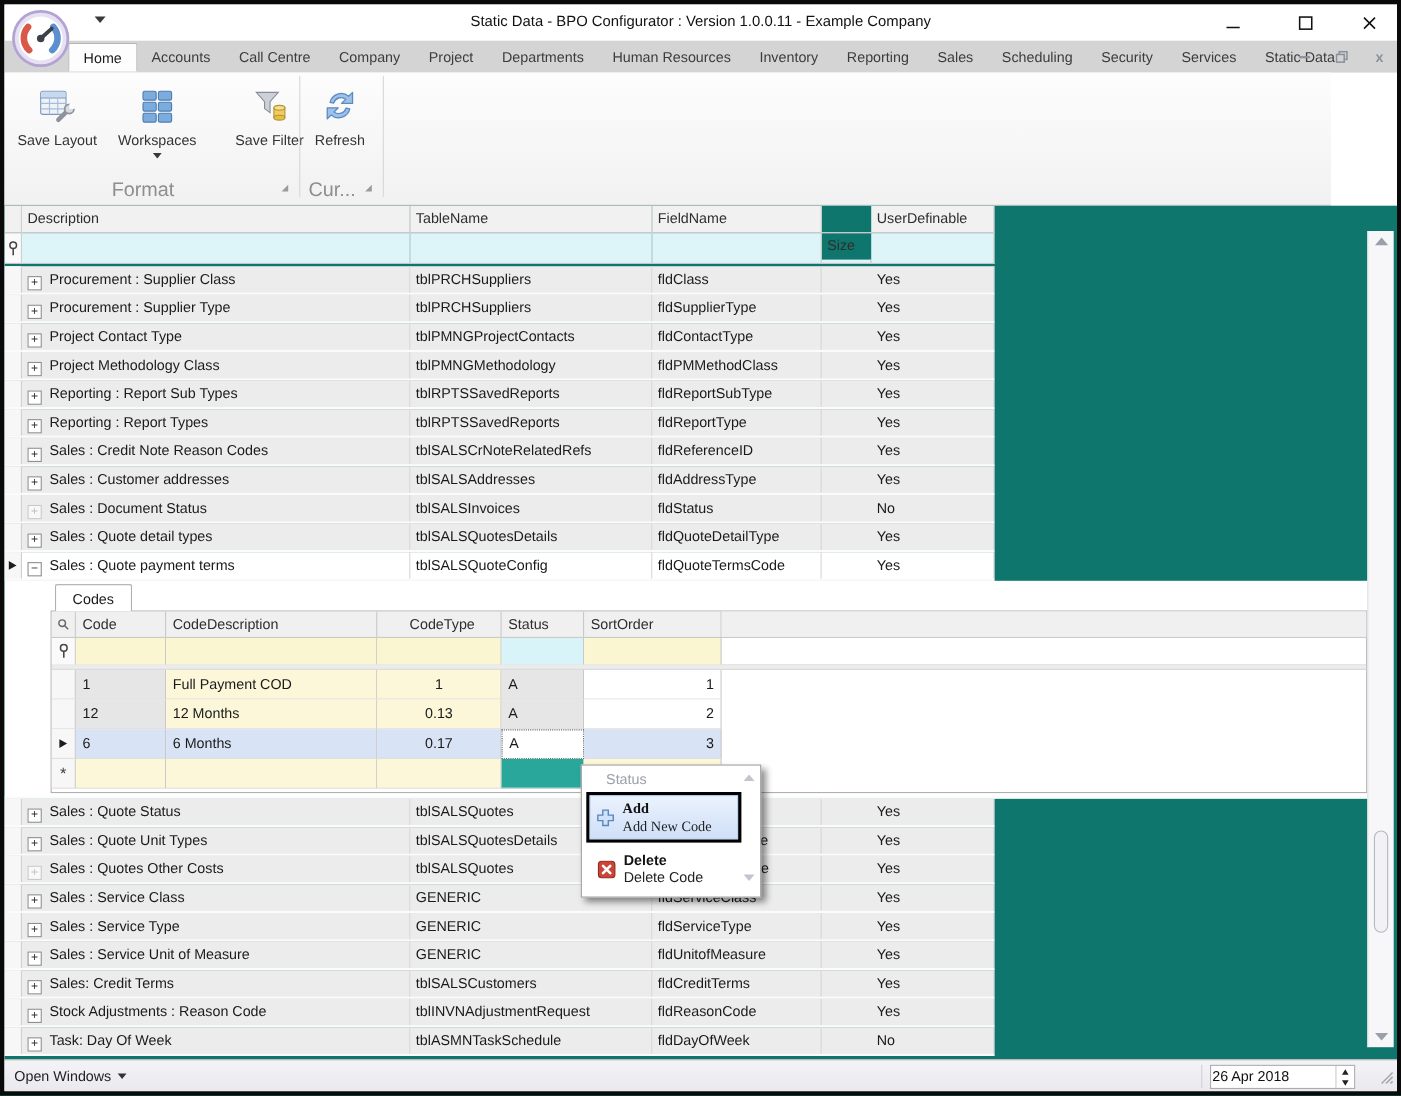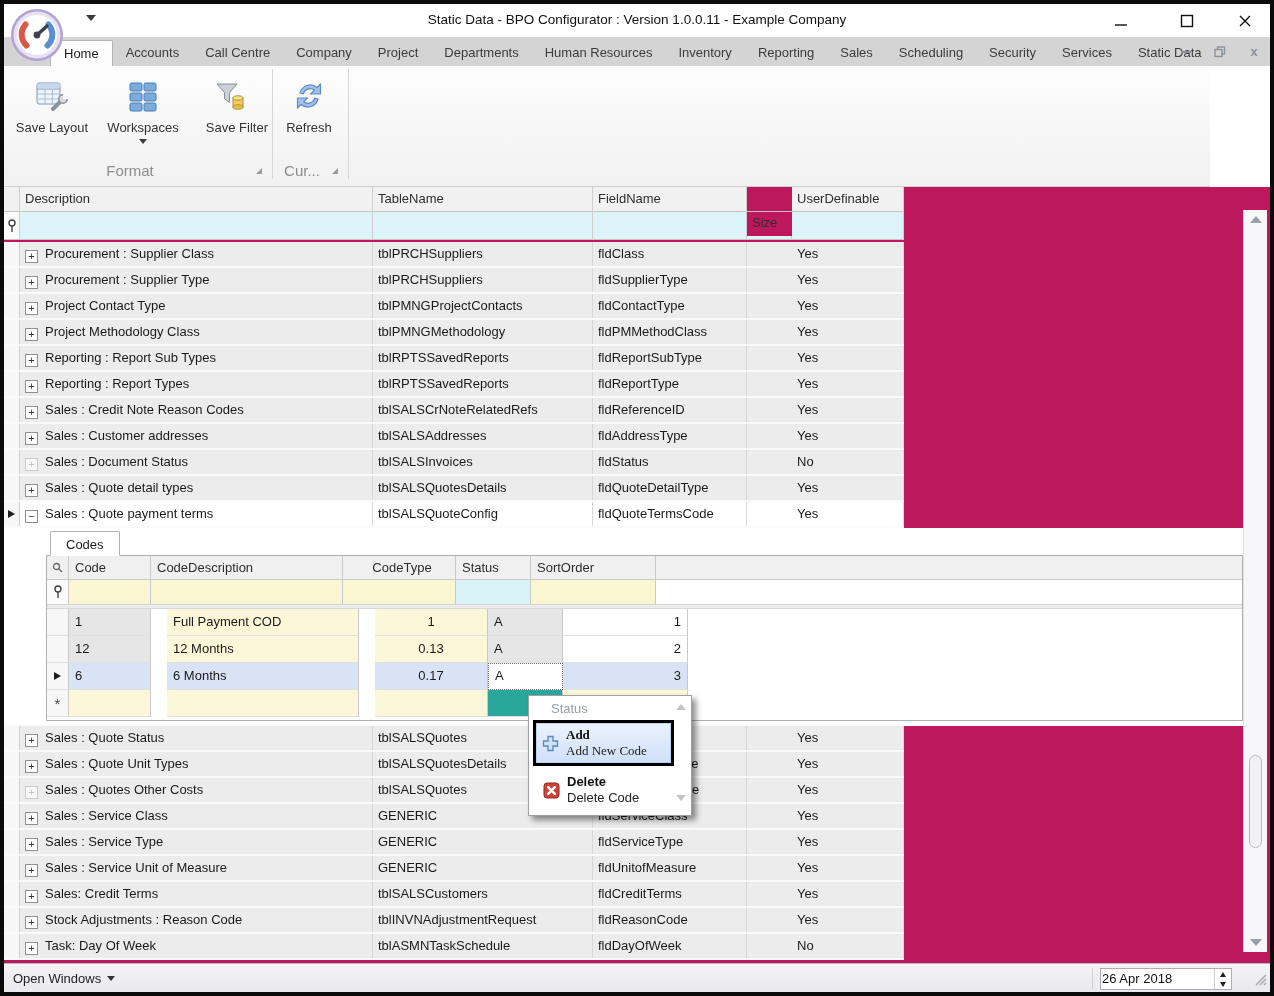--- a/index.html
+++ b/index.html
@@ -10,39 +10,39 @@
   
   .titlebar { position:absolute; top:0; left:0; width:1266px; height:33px; background:#fff; }
   .logo { position:absolute; left:6px; top:4px; width:54px; height:54px; z-index:30; }
   .qat-arrow { position:absolute; left:82px; top:11px; width:0; height:0; border-left:5px solid transparent; border-right:5px solid transparent; border-top:6px solid #3a3a3a; }
   .title { position:absolute; left:0; right:0; top:8px; text-align:center; font-size:13.5px; color:#111; }
   .winbtn { position:absolute; top:6px; width:34px; height:22px; display:flex; align-items:center; justify-content:center; }
   .wb-min { left:1100px; } .wb-max { left:1166px; } .wb-close { left:1224px; }
 
   
   .tabstrip { position:absolute; top:33px; left:0; width:1266px; height:29px; background:#d4d4d4; }
-  .tab-bar { position:absolute; left:46px; bottom:0; display:flex; height:27px; align-items:center; }
+  .tab-bar { position:absolute; left:58px; bottom:0; display:flex; height:27px; align-items:flex-start; }
   .tab { height:26px; line-height:26px; padding:0 13px; color:#3c3c3c; font-size:13px; white-space:nowrap; }
   .tab.active { background:#fdfdfd; border:1px solid #b4b4b4; border-bottom:none; border-radius:2px 2px 0 0; color:#1a1a1a; }
   .tabwin { position:absolute; top:0; height:29px; display:flex; align-items:center; justify-content:center; width:24px; color:#8b919b; }
   .tw-min { left:1170px; } .tw-res { left:1204px; } .tw-x { left:1238px; font-weight:bold; font-size:13px; }
   .tw-min .bar { width:10px; height:2px; background:#8b919b; }
 
   
   .ribbon { position:absolute; top:62px; left:0; width:1206px; height:121px; background:linear-gradient(#fdfdfd,#f1f1f1); border-bottom:1px solid #cfcfcf; }
   .rsep { position:absolute; top:3px; height:110px; width:1px; background:#d7d7d7; }
   .rbtn { position:absolute; top:5px; height:88px; text-align:center; }
   .rbtn .ric { height:42px; display:flex; align-items:flex-end; justify-content:center; }
   .rbtn .rlb { margin-top:7px; font-size:13px; color:#333; }
   .rb-dd { margin:4px auto 0; width:0; height:0; border-left:4px solid transparent; border-right:4px solid transparent; border-top:5px solid #3a3a3a; }
-  .rcap { position:absolute; top:96px; font-size:15px; color:#8e8e8e; text-align:center; }
+  .rcap { position:absolute; top:96px; font-size:18px; color:#8e8e8e; text-align:center; }
   .launcher { position:absolute; top:102px; width:0; height:0; border-bottom:6px solid #9a9a9a; border-left:6px solid transparent; }
 
   
-  .gridarea { position:absolute; top:183px; left:0; width:1266px; height:776px; background:#be185d; overflow:hidden; }
+  .gridarea { position:absolute; top:183px; left:0; width:1266px; height:776px; background:#0f766e; overflow:hidden; }
   .ghead, .gfilter, .grow { display:flex; }
   .w-ind{width:16px;} .w-desc{width:353px;} .w-tbl{width:220px;} .w-fld{width:154px;} .w-size{width:45px;margin-top:24px;} .w-ud{width:112px;}
   .ghead { position:absolute; top:0; left:0; height:25px; }
   .hc { background:#f1f1f1; border-right:1px solid #cfcfcf; border-bottom:1px solid #c5c5c5; line-height:24px; padding-left:5px; color:#2e2e2e; }
   .hc.w-ind { padding:0; }
   .gfilter { position:absolute; top:25px; left:0; height:28px; }
   .fc { background:#ddf4f9; border-right:1px solid #cfcfcf; border-bottom:1px solid #c5c5c5; }
   .fc.w-ind { background:#fafafa; display:flex; align-items:center; justify-content:center; }
   .gbody { position:absolute; top:55px; left:0; width:1243px; }
   .grow { height:26px; background:#ececec; border-bottom:2px solid #fbfbfb; width:900px; }
@@ -66,21 +66,21 @@
   .nhfill { flex:1; background:#f0f0f0; }
   .nfilter { height:25px; border-bottom:1px solid #d4d4d4; }
   .nf { border-right:1px solid #c9c9c9; background:#fbf6d2; }
   .nf.n-ind { background:#fafafa; display:flex; align-items:center; justify-content:center; }
   .nf.n-stat { background:#d8f4f9; }
   .ngap { height:4px; background:#ececec; border-bottom:1px solid #d8d8d8; }
   .nrow { height:27px; }
   .nind { width:22px; background:#f7f7f7; border-right:1px solid #c9c9c9; border-bottom:1px solid #e0e0e0; display:flex; align-items:center; justify-content:center; font-size:15px; color:#444; }
   .nc { border-right:1px solid #c9c9c9; border-bottom:1px solid #e0e0e0; padding:0 6px; line-height:26px; white-space:nowrap; overflow:hidden; }
   .nc.n-code, .nc.n-stat { background:#e6e6e6; }
-  .nc.n-desc, .nc.n-type { background:#fcf7d8;margin-left:16px; }
+  .nc.n-desc, .nc.n-type { background:#fcf7d8; }
   .nc.n-sort { background:#fff; text-align:right; }
   .nrow.nsel .nc { background:#d9e3f6; }
   .nrow.nsel .nc.focus { background:#fff; border:1px dotted #6a6a6a; line-height:24px; }
   .nrow.nnew .nc { background:#fcf7d8; }
   .nrow.nnew .nc.teal { background:#2aa79b; }
 
   
   .cmenu { position:absolute; left:524px; top:691px; width:164px; background:#fff; border:1px solid #a0a0a0; box-shadow:4px 4px 6px rgba(0,0,0,.45); z-index:20; padding:2px 2px 4px 2px; }
   .cm-head { height:21px; line-height:21px; color:#98a0a8; padding-left:20px; }
   .cm-up { position:absolute; right:5px; top:8px; width:0; height:0; border-left:5px solid transparent; border-right:5px solid transparent; border-bottom:6px solid #c2c6cc; }
@@ -206,21 +206,21 @@
             <rect x="3" y="12" width="12" height="8" rx="1.5"></rect>
               <rect x="17" y="12" width="12" height="8" rx="1.5"></rect>
             <rect x="3" y="22" width="12" height="8" rx="1.5"></rect>
               <rect x="17" y="22" width="12" height="8" rx="1.5"></rect>
           </g>
         </svg>
       </div>
       <div class="rlb">Workspaces</div>
       <div class="rb-dd"></div>
     </div>
-    <div class="rbtn" style="left:186px;width:78px;text-align:right;">
+    <div class="rbtn" style="left:202px;width:78px;">
       <div class="ric">
         <svg width="33" height="33" viewBox="0 0 33 33">
           <path d="M4 4 h20 l-7.5 8.5 v10 l-5 -3.8 v-6.2 z" fill="#ccd1d9" stroke="#878d97"></path>
           <rect x="20" y="18" width="10" height="9" fill="#f0cc5a" stroke="#b2923a"></rect>
           <ellipse cx="25" cy="27" rx="5" ry="2.2" fill="#e8bf45" stroke="#b2923a"></ellipse>
           <ellipse cx="25" cy="18" rx="5" ry="2.2" fill="#f7e08a" stroke="#b2923a"></ellipse>
         </svg>
       </div>
       <div class="rlb">Save Filter</div>
     </div>

